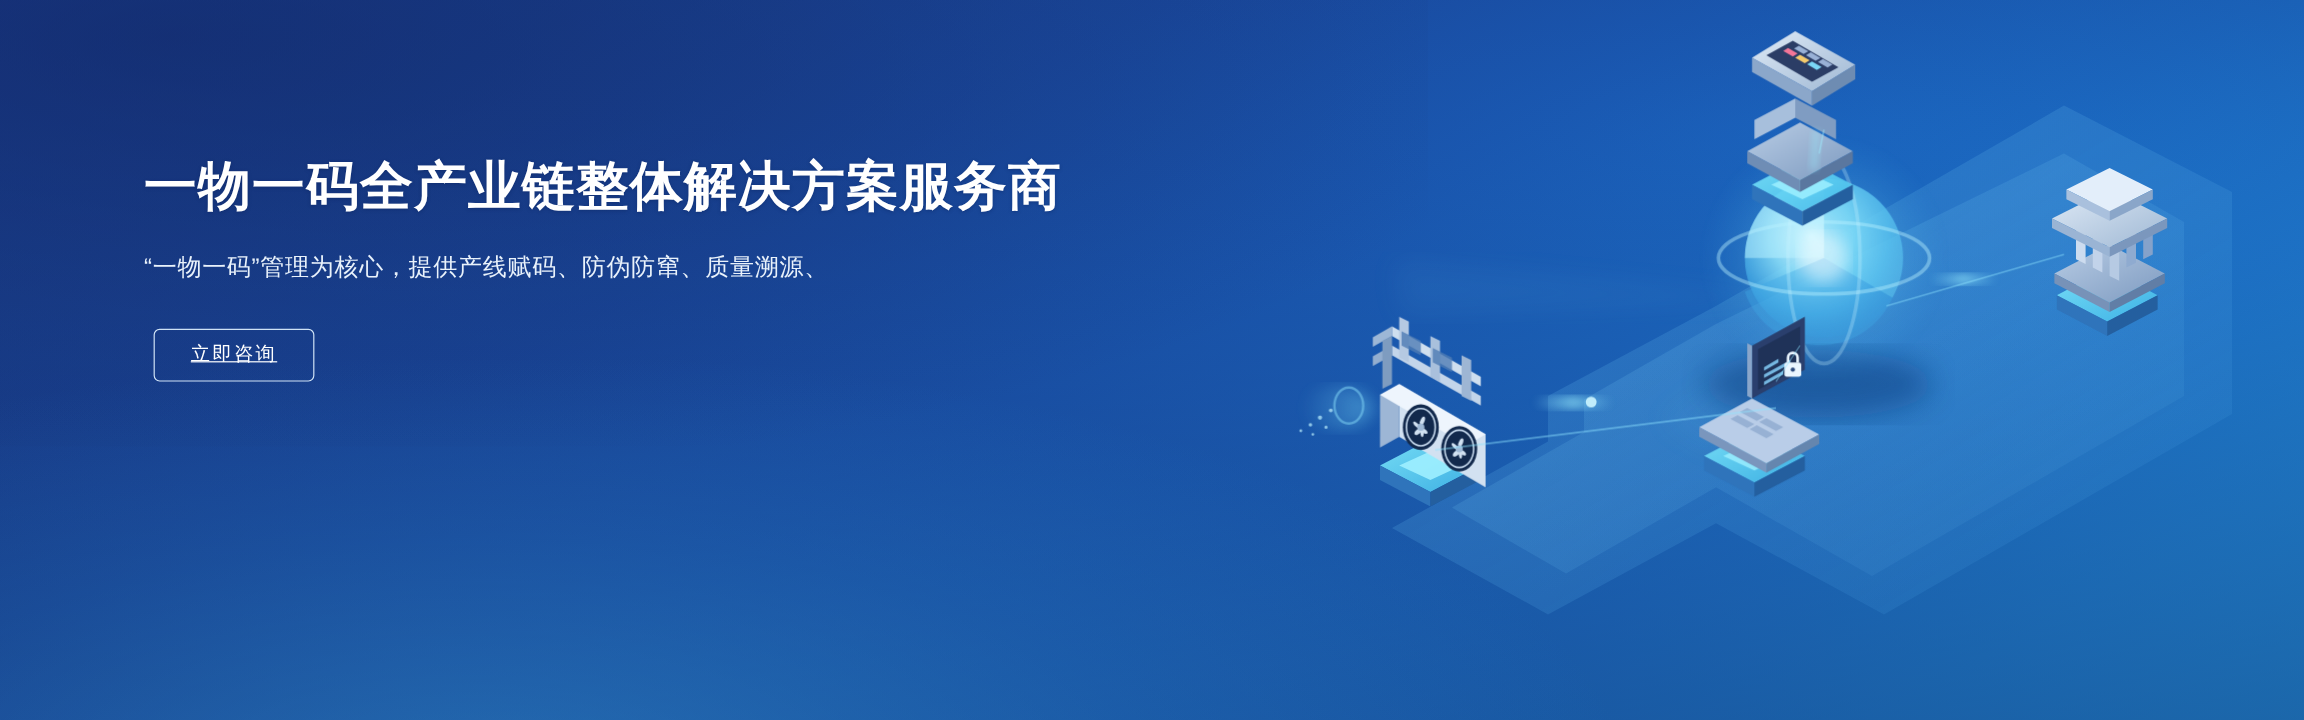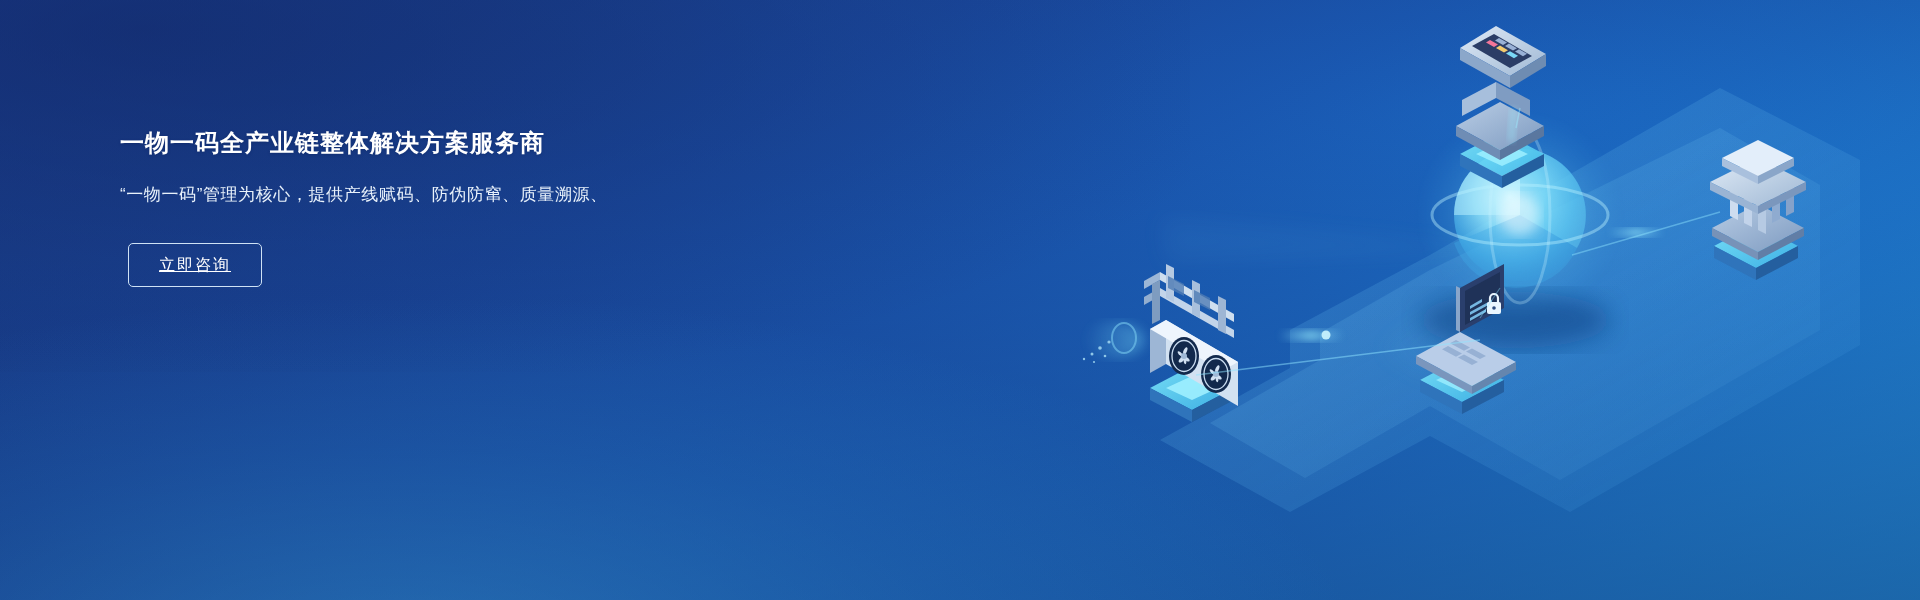--- a/index.html
+++ b/index.html
@@ -35,26 +35,26 @@
     content:"";position:absolute;left:0;top:0;width:62%;height:62%;
     background:radial-gradient(ellipse at 12% 8%, rgba(16,38,100,0.55) 0%, rgba(20,48,112,0.22) 48%, rgba(22,58,130,0) 78%);
     pointer-events:none;
   }
 
   
   .copy{
     position:absolute;left:120px;top:128px;width:720px;z-index:40;
   }
   .headline{
-    font-size:24px;line-height:1.25;font-weight:bold;color:#ffffff;
+    font-size:44px;line-height:1.25;font-weight:bold;color:#ffffff;
     letter-spacing:1px;margin:0 0 20px 0;white-space:nowrap;
     text-shadow:0 1px 3px rgba(10,30,80,0.35);
   }
   .subline{
-    font-size:17px;line-height:2.05;color:#e9f2fb;font-weight:normal;
+    font-size:20px;line-height:2.05;color:#e9f2fb;font-weight:normal;
     letter-spacing:0.6px;margin:0;
   }
   .subline span{display:block;}
   .cta{
     display:inline-block;margin-top:30px;margin-left:8px;
     padding:0 28px;height:42px;line-height:42px;
     border:1px solid #cfe2f5;border-radius:5px;
     color:#ffffff;font-size:16px;letter-spacing:2px;
     background:transparent;cursor:pointer;
     text-align:center;min-width:76px;

